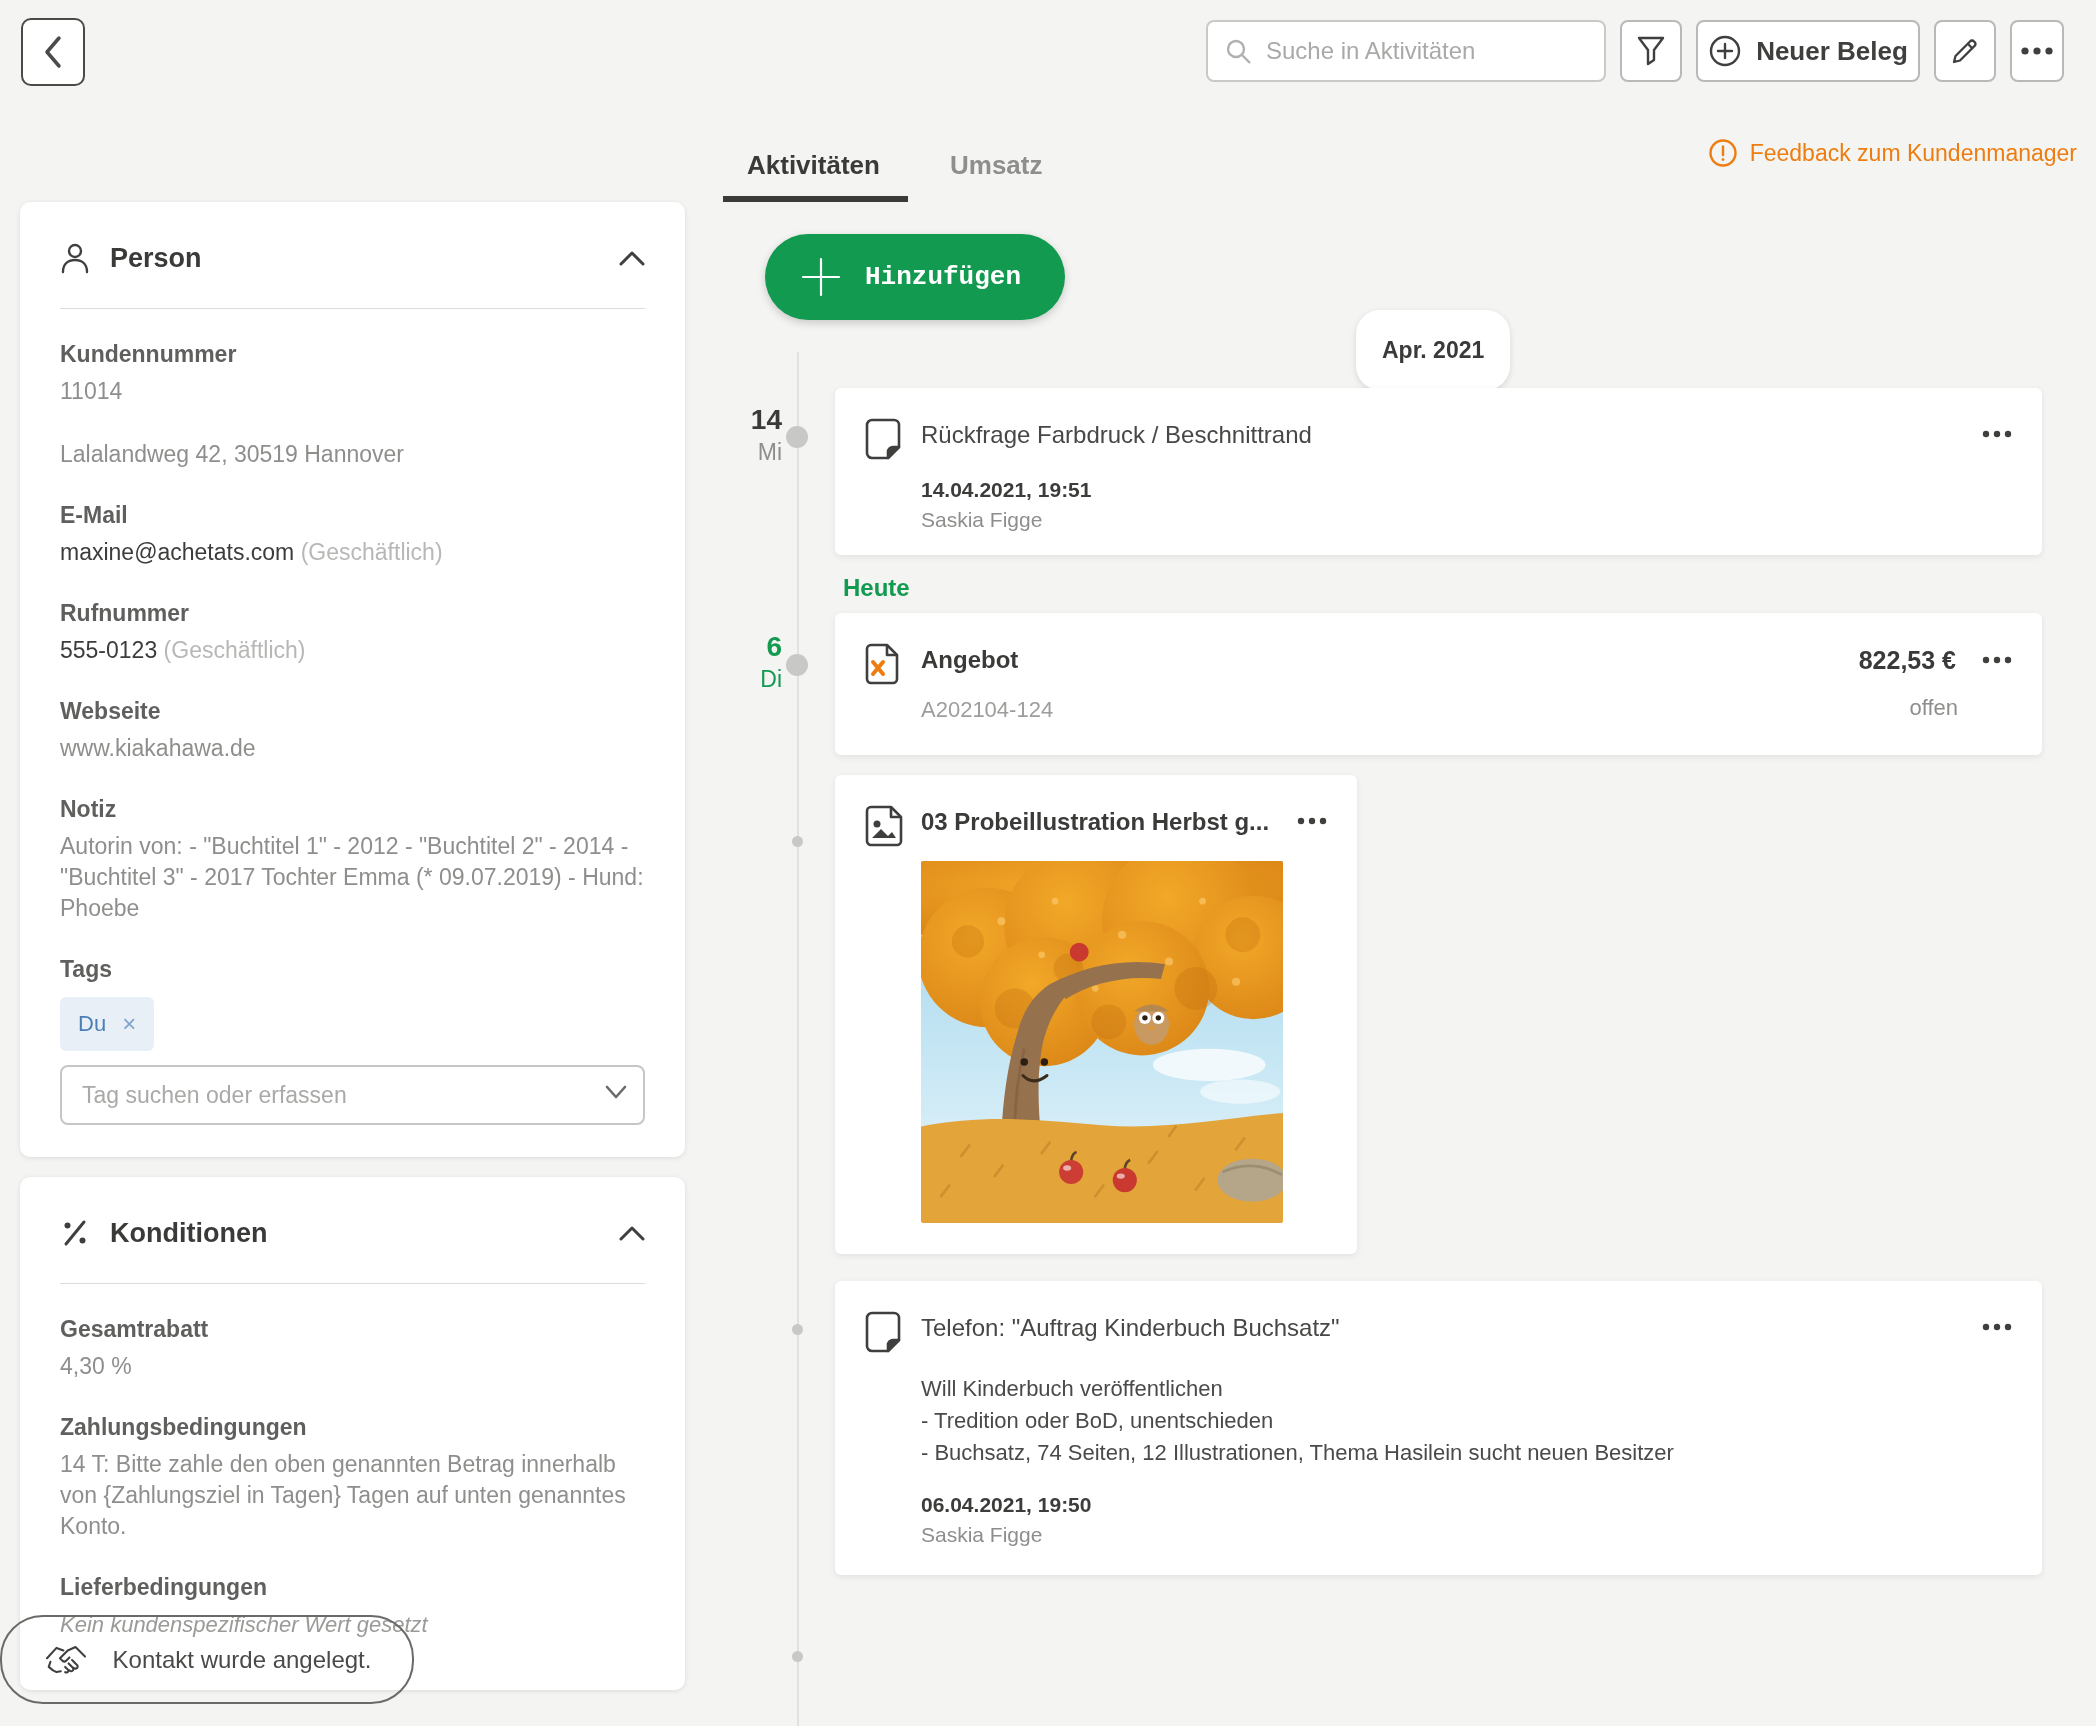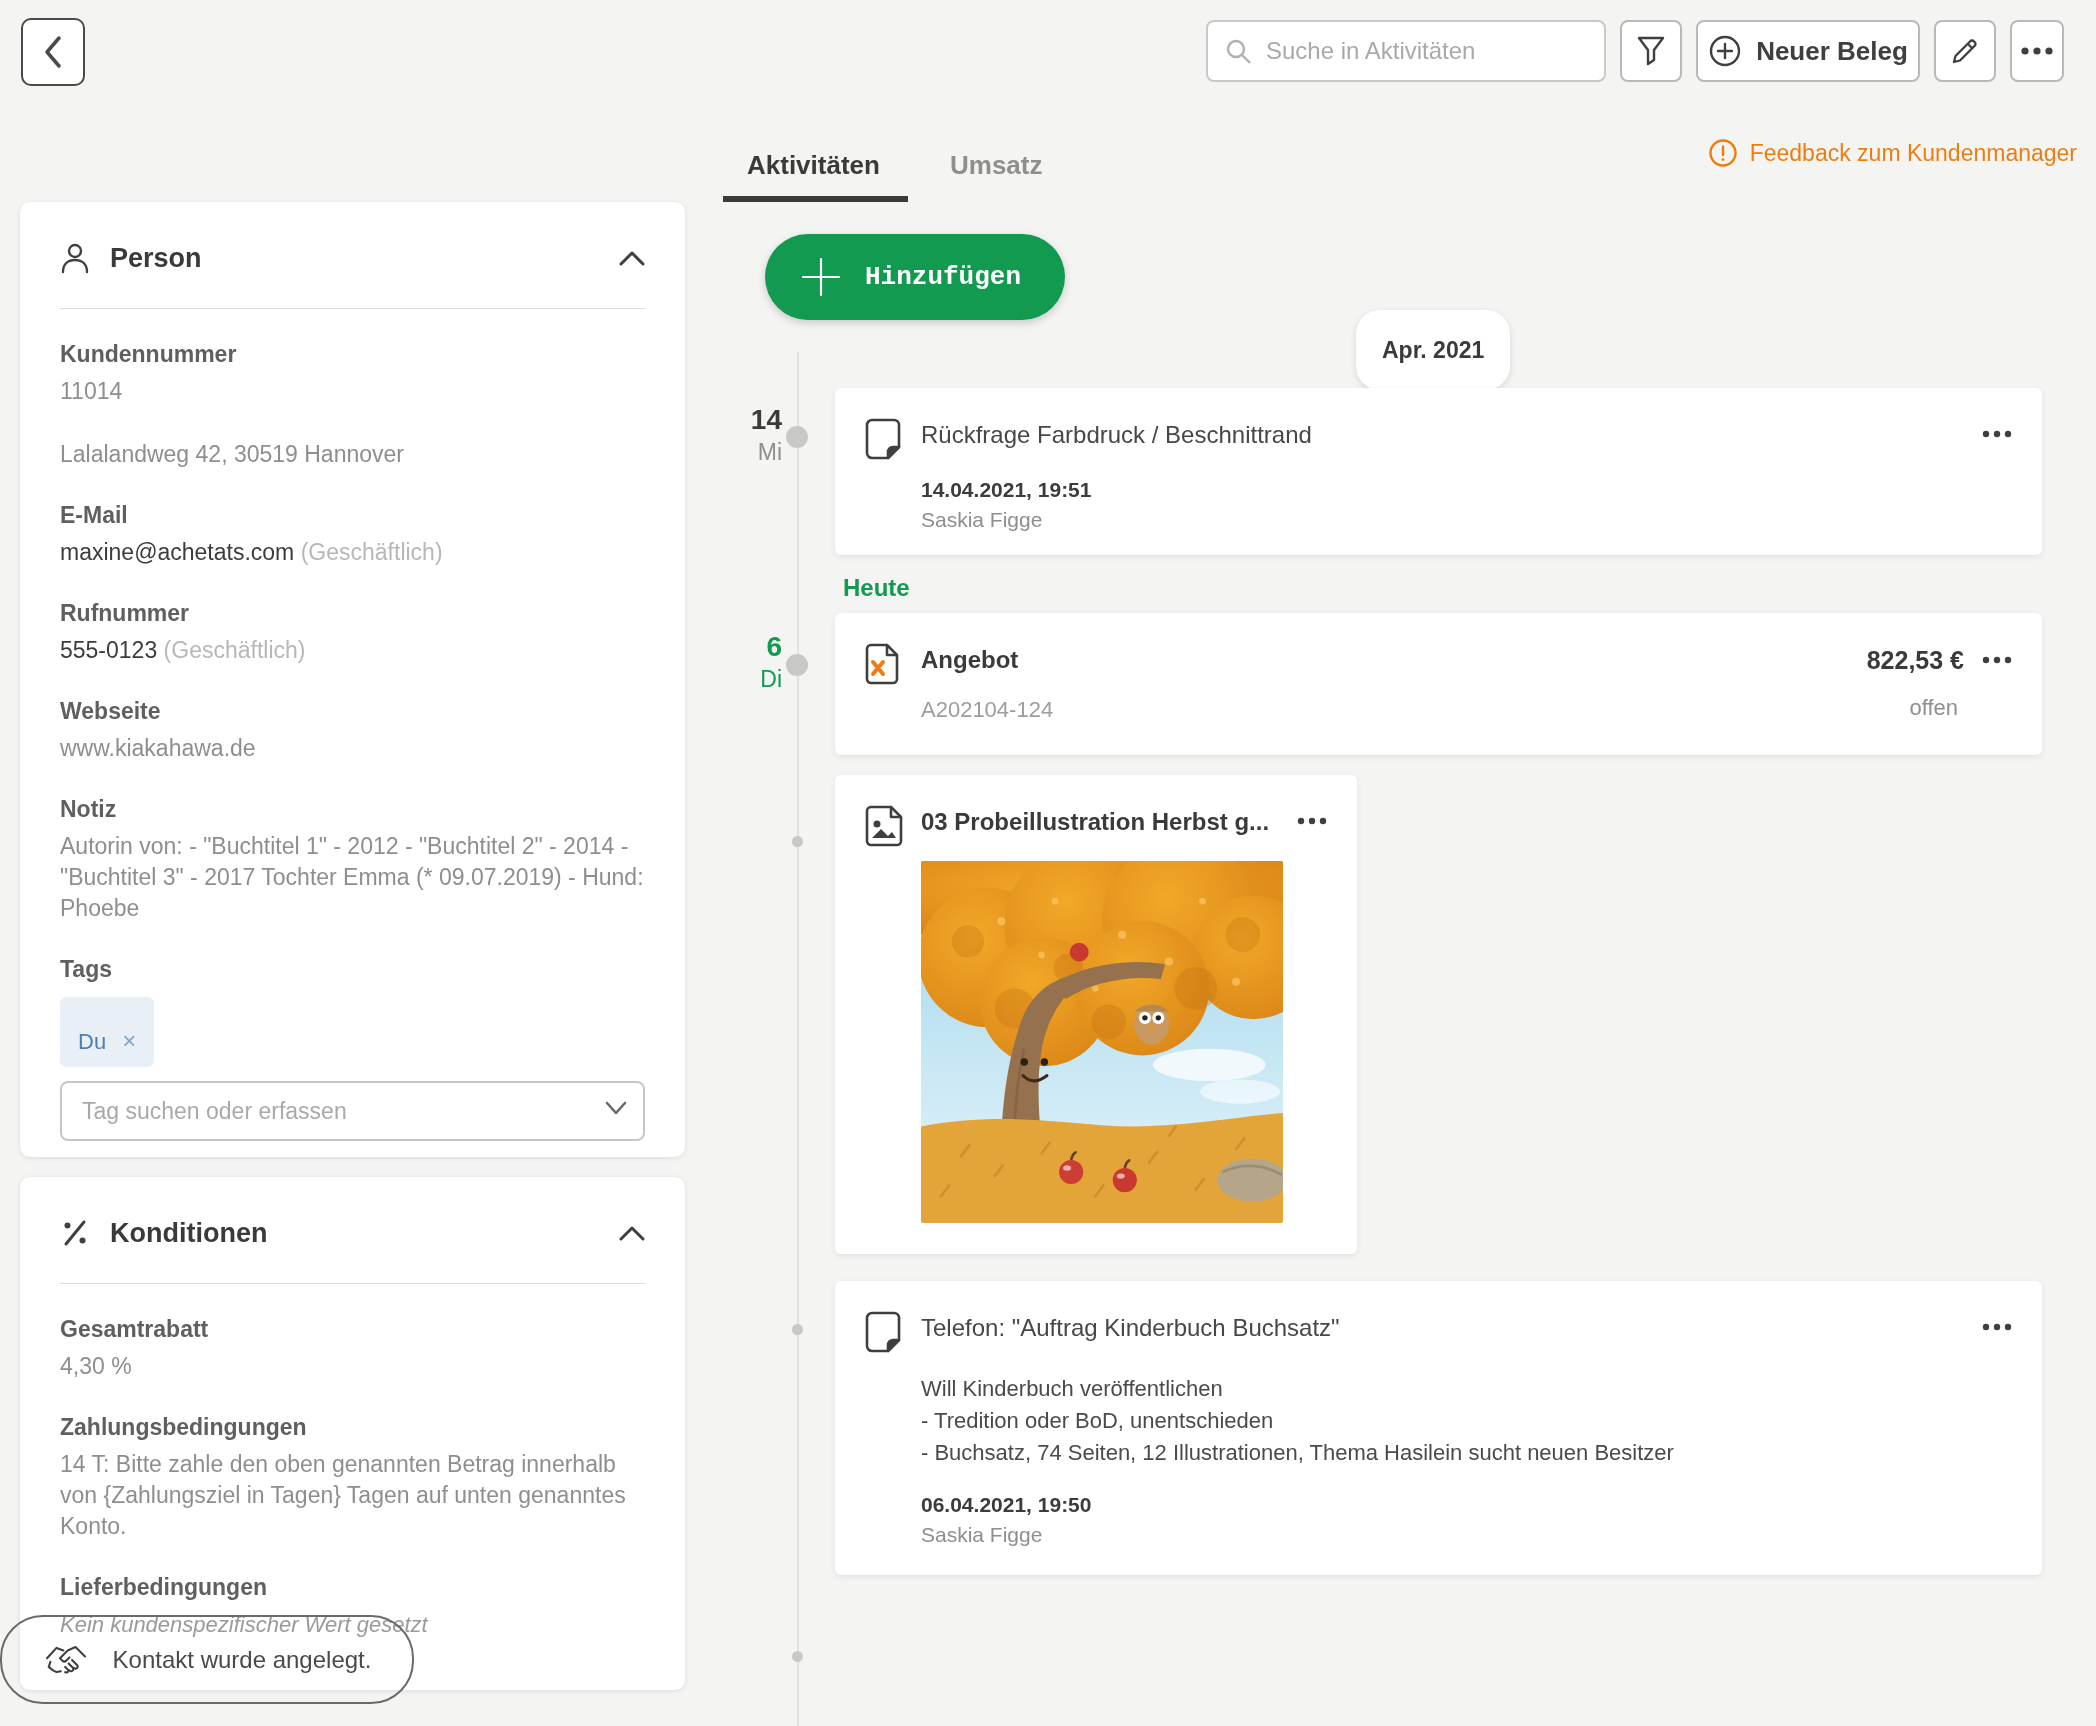--- a/index.html
+++ b/index.html
@@ -42,22 +42,22 @@
   .card-head .chev{margin-left:auto;cursor:pointer;}
   .card-divider{border-top:1px solid #dcdcda;margin:22px 40px 0 40px;}
   .fields{padding:0 40px;}
   .field{margin-top:32px;}
   .f-label{font-size:23px;font-weight:bold;color:#5f5f5e;}
   .f-value{font-size:23px;color:#8e8e8c;margin-top:8px;line-height:31px;}
   .f-dark{color:#3c3c3b;}
   .f-light{color:#b7b7b5;}
   .f-italic{font-style:italic;color:#9a9a98;font-size:22px;}
 
-  .tag-chip{display:inline-flex;align-items:flex-end;margin-top:14px;height:46px;background:#e8eff7;
-    border-radius:6px;padding:12px 18px;font-size:22px;color:#4a7eb5;gap:16px;cursor:pointer;}
+  .tag-chip{display:inline-flex;align-items:center;margin-top:14px;height:46px;background:#e8eff7;
+    border-radius:6px;padding:4px 18px;font-size:22px;color:#4a7eb5;gap:16px;cursor:pointer;}
   .tag-chip .x{color:#7fa6cc;font-size:24px;cursor:pointer;}
   .tag-input-wrap{position:relative;margin-top:14px;}
   .tag-input-wrap input{width:100%;height:60px;box-sizing:border-box;border:2px solid #c6c6c4;border-radius:8px;
     padding:0 46px 0 20px;font-size:23px;font-family:inherit;color:#5d5d5c;outline:none;background:#fff;}
   .tag-input-wrap input::placeholder{color:#a9a9a7;}
   .tag-chev{position:absolute;right:18px;top:20px;}
 
   
   .tl-line{left:797px;top:352px;width:2px;height:1374px;background:#e1e1df;}
   .tl-dot{border-radius:50%;background:#c8c8c6;}
@@ -89,21 +89,21 @@
   .card-image{top:775px;width:522px;height:479px;}
   .card-phone{top:1281px;height:294px;}
   .icon-col{width:40px;flex:0 0 auto;padding-top:2px;}
   .m-content{flex:1;min-width:0;}
   .m-title{font-size:24px;color:#474746;line-height:38px;}
   .m-title-b{font-weight:bold;color:#3a3a39;}
   .m-meta-date{font-size:21px;font-weight:bold;color:#3c3c3b;margin-top:24px;}
   .m-meta-author{font-size:21px;color:#8e8e8c;margin-top:6px;}
   .m-number{font-size:22px;color:#9d9d9b;margin-top:18px;}
   .m-right{flex:0 0 auto;text-align:right;display:flex;flex-direction:column;align-items:flex-end;}
-  .m-amount-row{display:flex;align-items:center;gap:18px;}
+  .m-amount-row{display:flex;align-items:center;gap:26px;}
   .m-amount{font-size:25px;font-weight:bold;color:#3a3a39;line-height:38px;}
   .m-status{font-size:22px;color:#8e8e8c;margin-top:16px;margin-right:54px;}
   .dots-btn{flex:0 0 auto;padding-top:14px;cursor:pointer;}
   .title-row{display:flex;align-items:flex-start;}
   .title-row .dots-btn{margin-left:auto;}
   .m-body{font-size:22px;color:#4a4a49;line-height:32px;margin-top:26px;}
   .thumb{margin-top:20px;border-radius:2px;overflow:hidden;width:362px;height:362px;}
   .contact-pill{top:1615px;width:410px;height:85px;border:2px solid #6a6a68;border-radius:43px;
     display:flex;align-items:center;justify-content:center;gap:24px;font-size:24px;color:#4a4a49;cursor:pointer;}
 </style>

